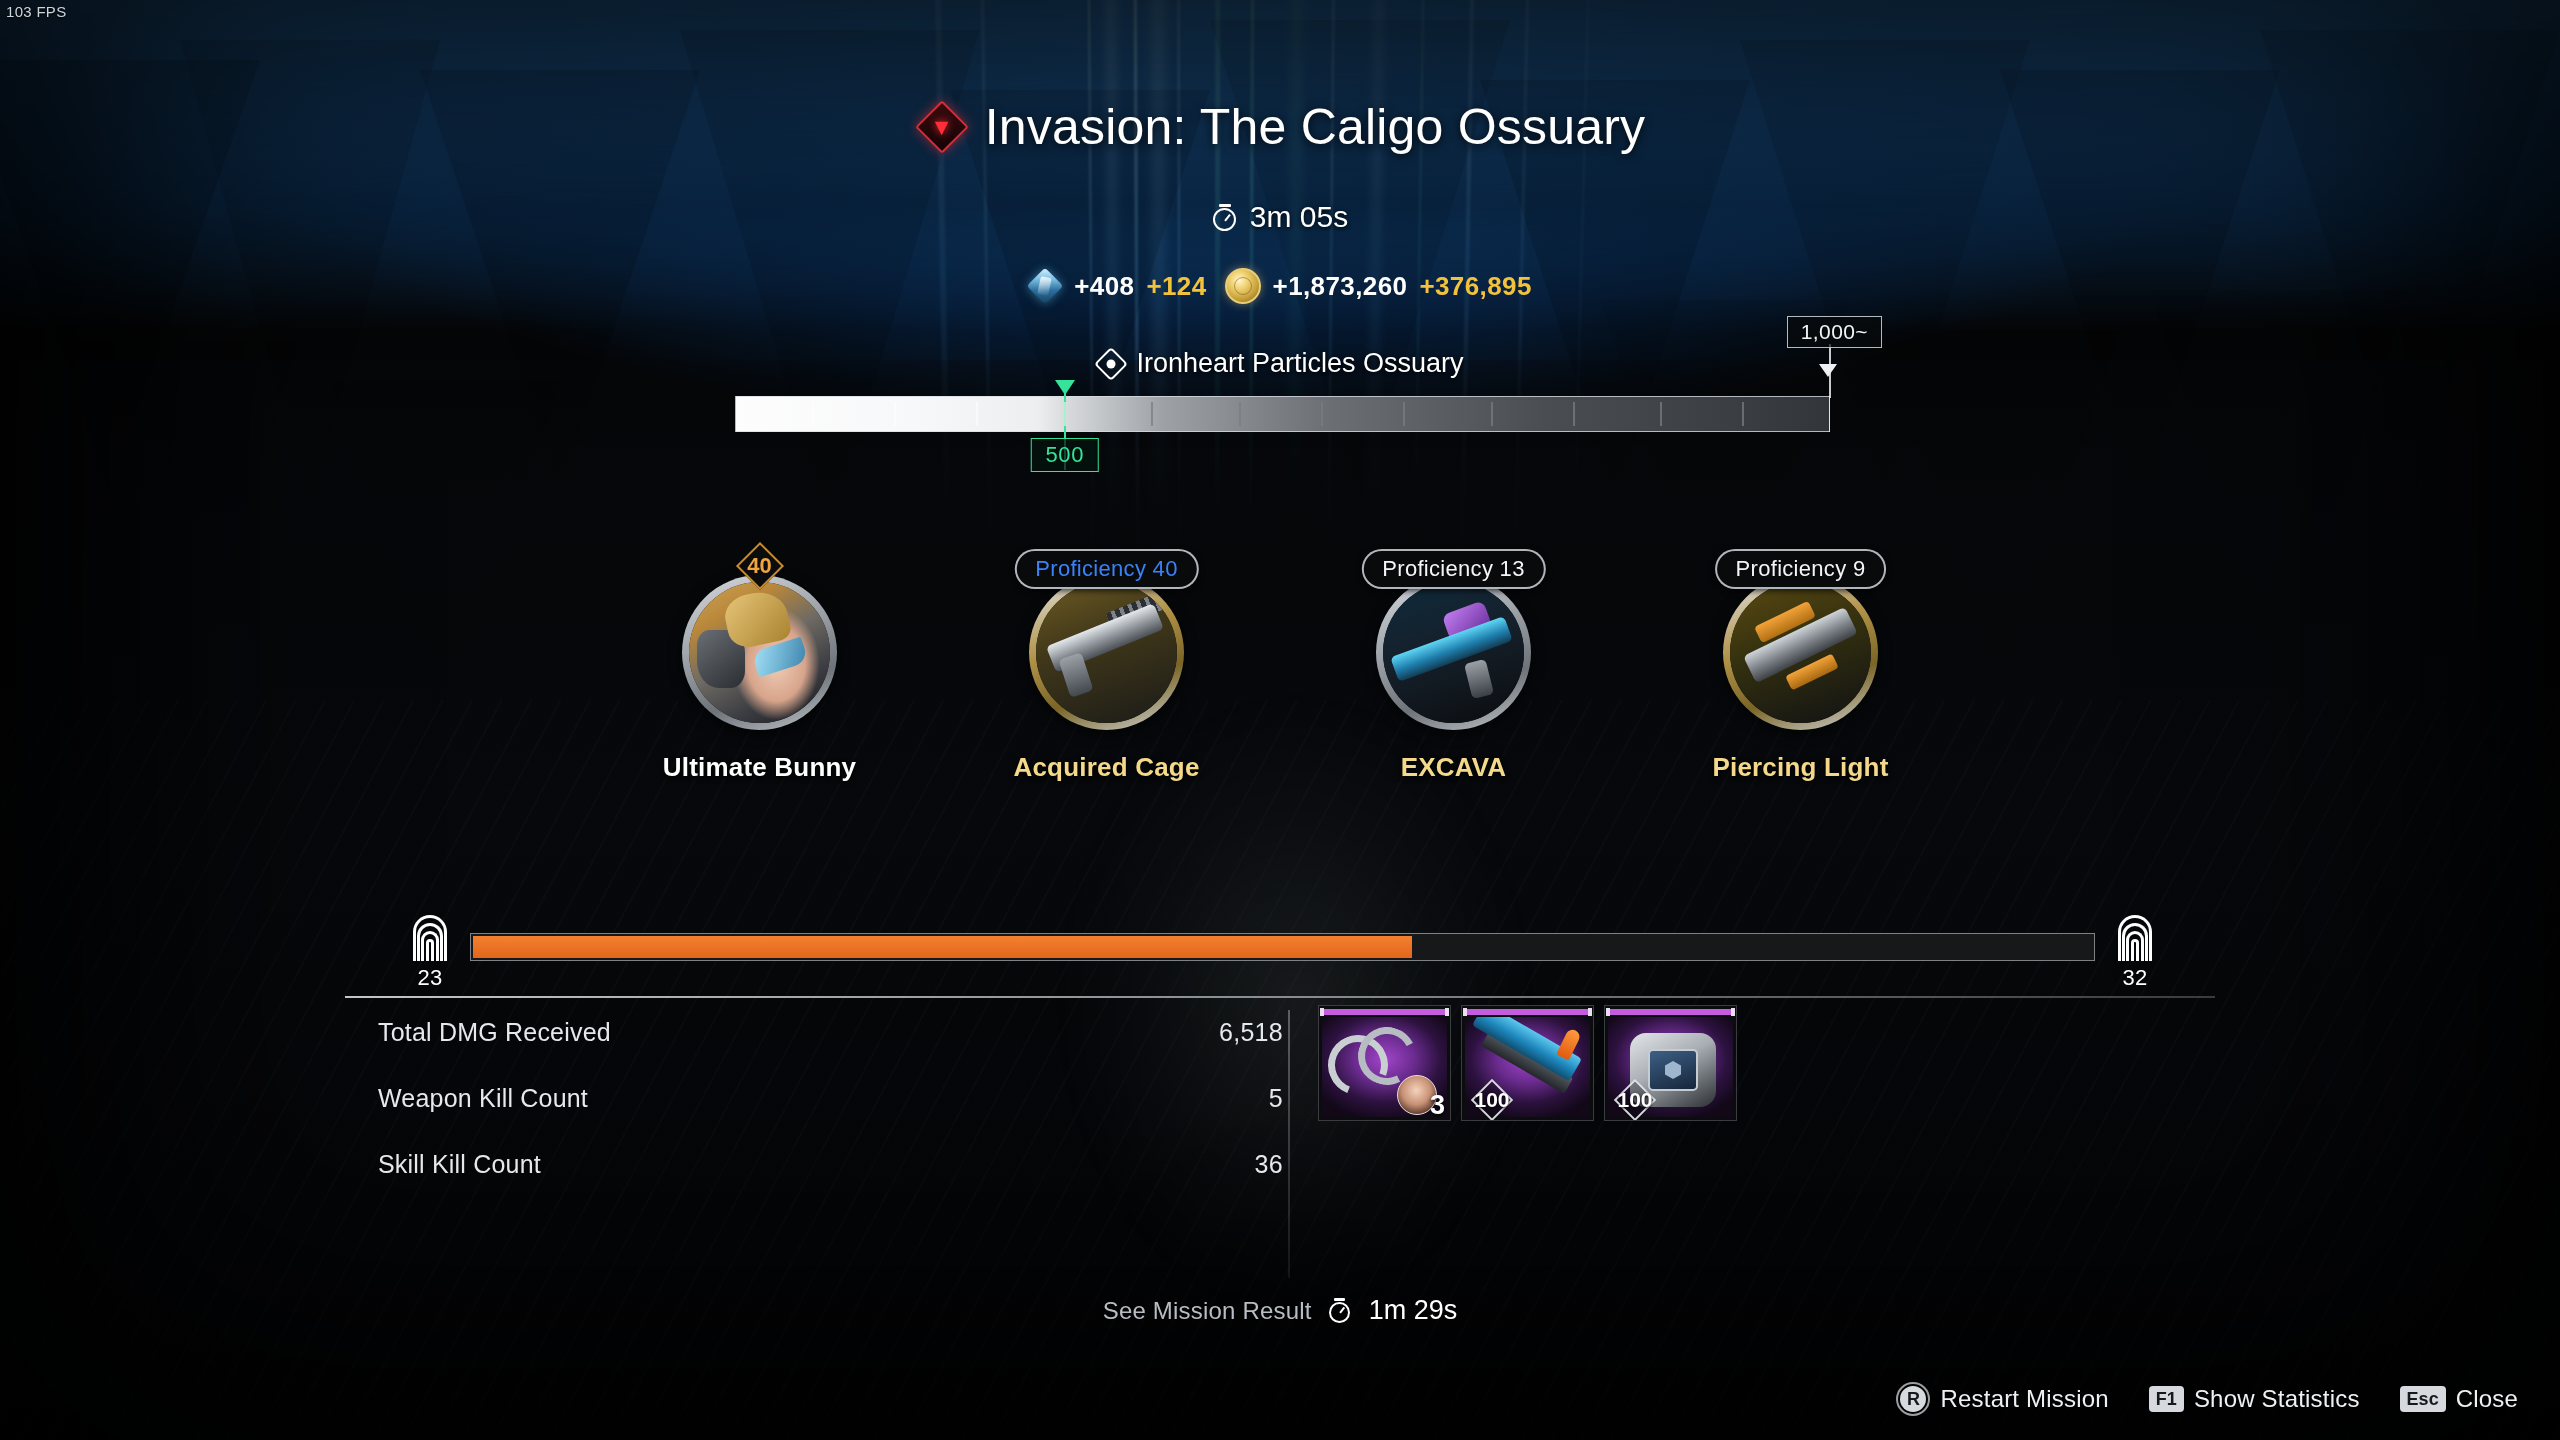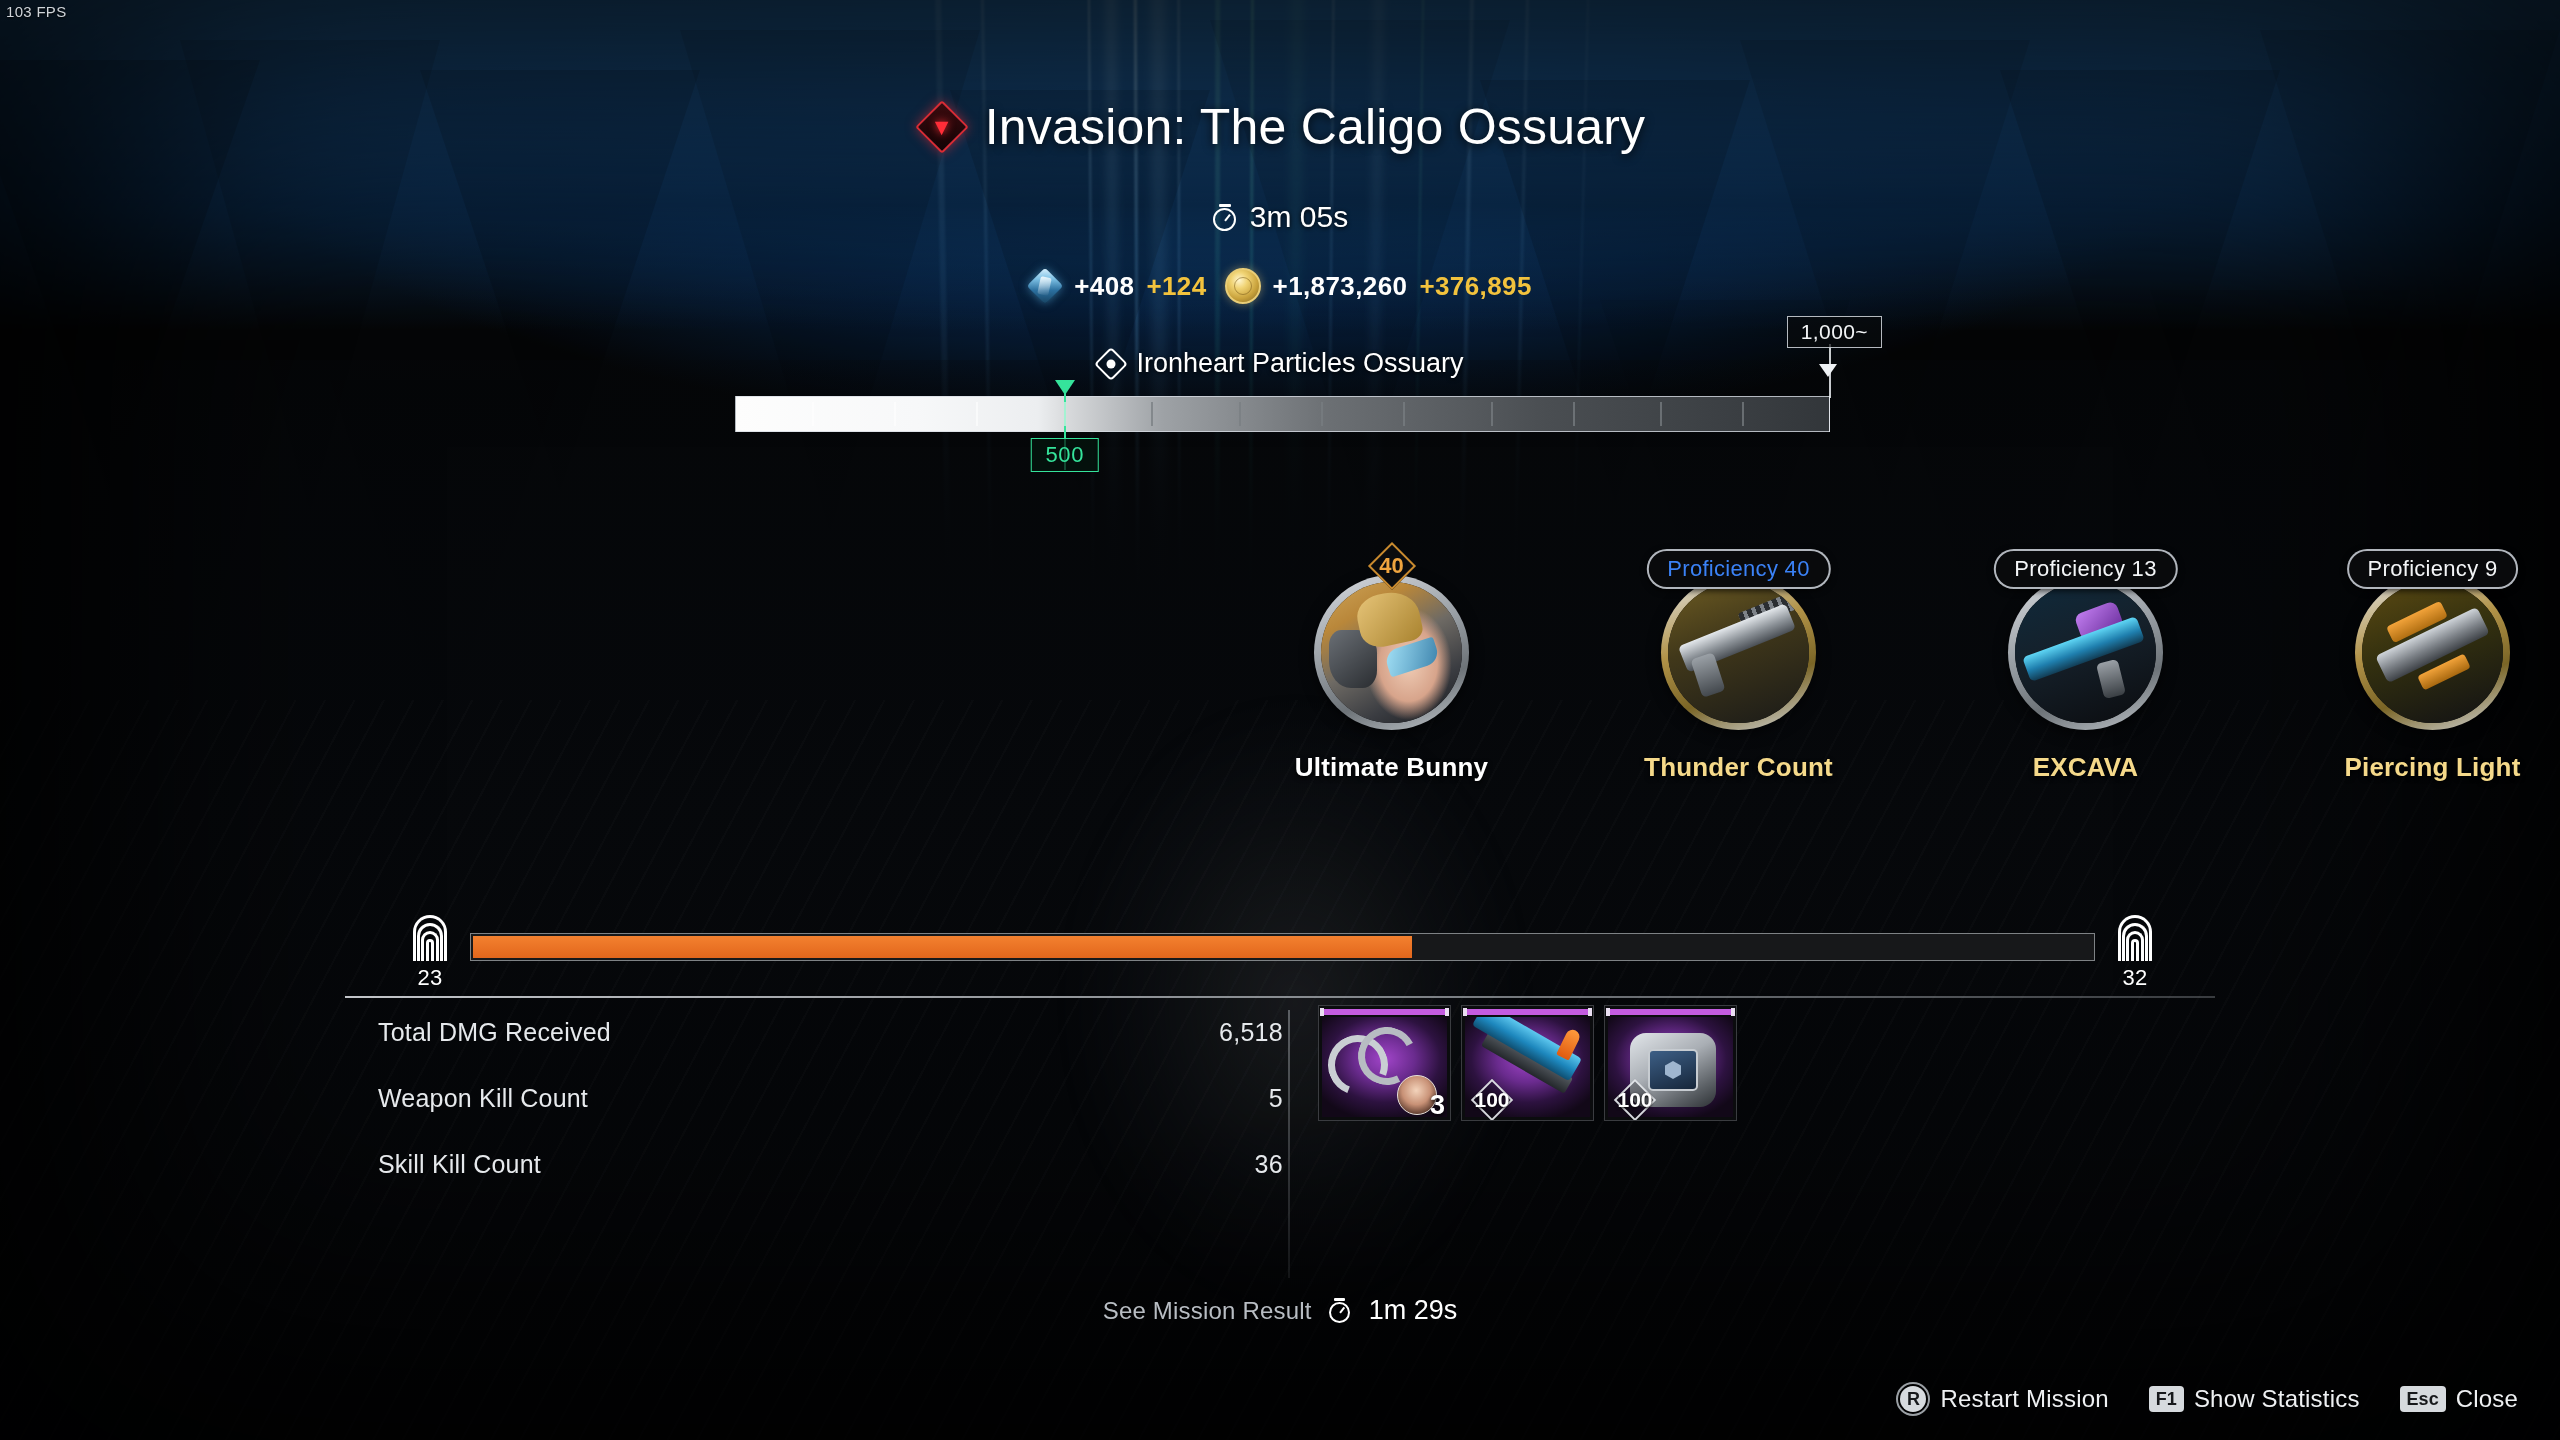--- a/index.html
+++ b/index.html
@@ -109,21 +109,21 @@
     border:1.6px solid #35e39b; background:rgba(4,20,14,.75); padding:3px 14px; }
   #ih-cur-box span{ font-size:22px; color:#35e39b; letter-spacing:.6px; }
   #ih-max-line{ position:absolute; right:-1px; top:-52px; width:1.6px; height:54px; background:rgba(235,238,242,.85); }
   #ih-max-box{ position:absolute; right:-52px; top:-80px; border:1.5px solid rgba(225,230,236,.8);
     background:rgba(8,10,12,.7); padding:3px 13px; }
   #ih-max-box span{ font-size:21px; color:#f2f4f6; letter-spacing:.4px; }
   #ih-max-tri{ position:absolute; right:-7px; top:-32px; width:0;height:0;
     border-left:9px solid transparent; border-right:9px solid transparent; border-top:13px solid #eef1f4; }
 
   
-  #loadout{ position:absolute; top:545px; left:0; width:100%; display:flex; justify-content:flex-end; gap:92px; }
+  #loadout{ position:absolute; top:545px; left:0; width:100%; display:flex; justify-content:center; gap:92px; }
   .lo-cell{ width:255px; display:flex; flex-direction:column; align-items:center; position:relative; }
   .lo-badge{
     position:absolute; top:4px; left:50%; transform:translateX(-50%); z-index:4;
     border:2px solid rgba(196,201,208,.9); border-radius:20px; background:#090a0c;
     padding:5px 19px; white-space:nowrap; box-shadow:0 2px 6px rgba(0,0,0,.7);
   }
   .lo-badge span{ font-size:22px; letter-spacing:.3px; }
   .lo-badge.gold span{ color:#3b82f6; }
   .lo-badge.white span{ color:#f3f5f7; }
   .lo-diamond{
@@ -395,21 +395,21 @@
     </div>
     <div class="lo-ring gold">
       <div class="lo-inner">
         <div class="art-gun1">
           <div class="mag"></div>
             <div class="body"></div>
             <div class="grip"></div>
         </div>
       </div>
     </div>
-    <div class="lo-name gold">Thunder Count</div>
+    <div class="lo-name gold">Acquired Cage</div>
   </div>
 
   <div class="lo-cell">
     <div class="lo-badge white">
       <span>Proficiency 13</span>
     </div>
     <div class="lo-ring">
       <div class="lo-inner">
         <div class="art-gun2">
           <div class="tank"></div>

